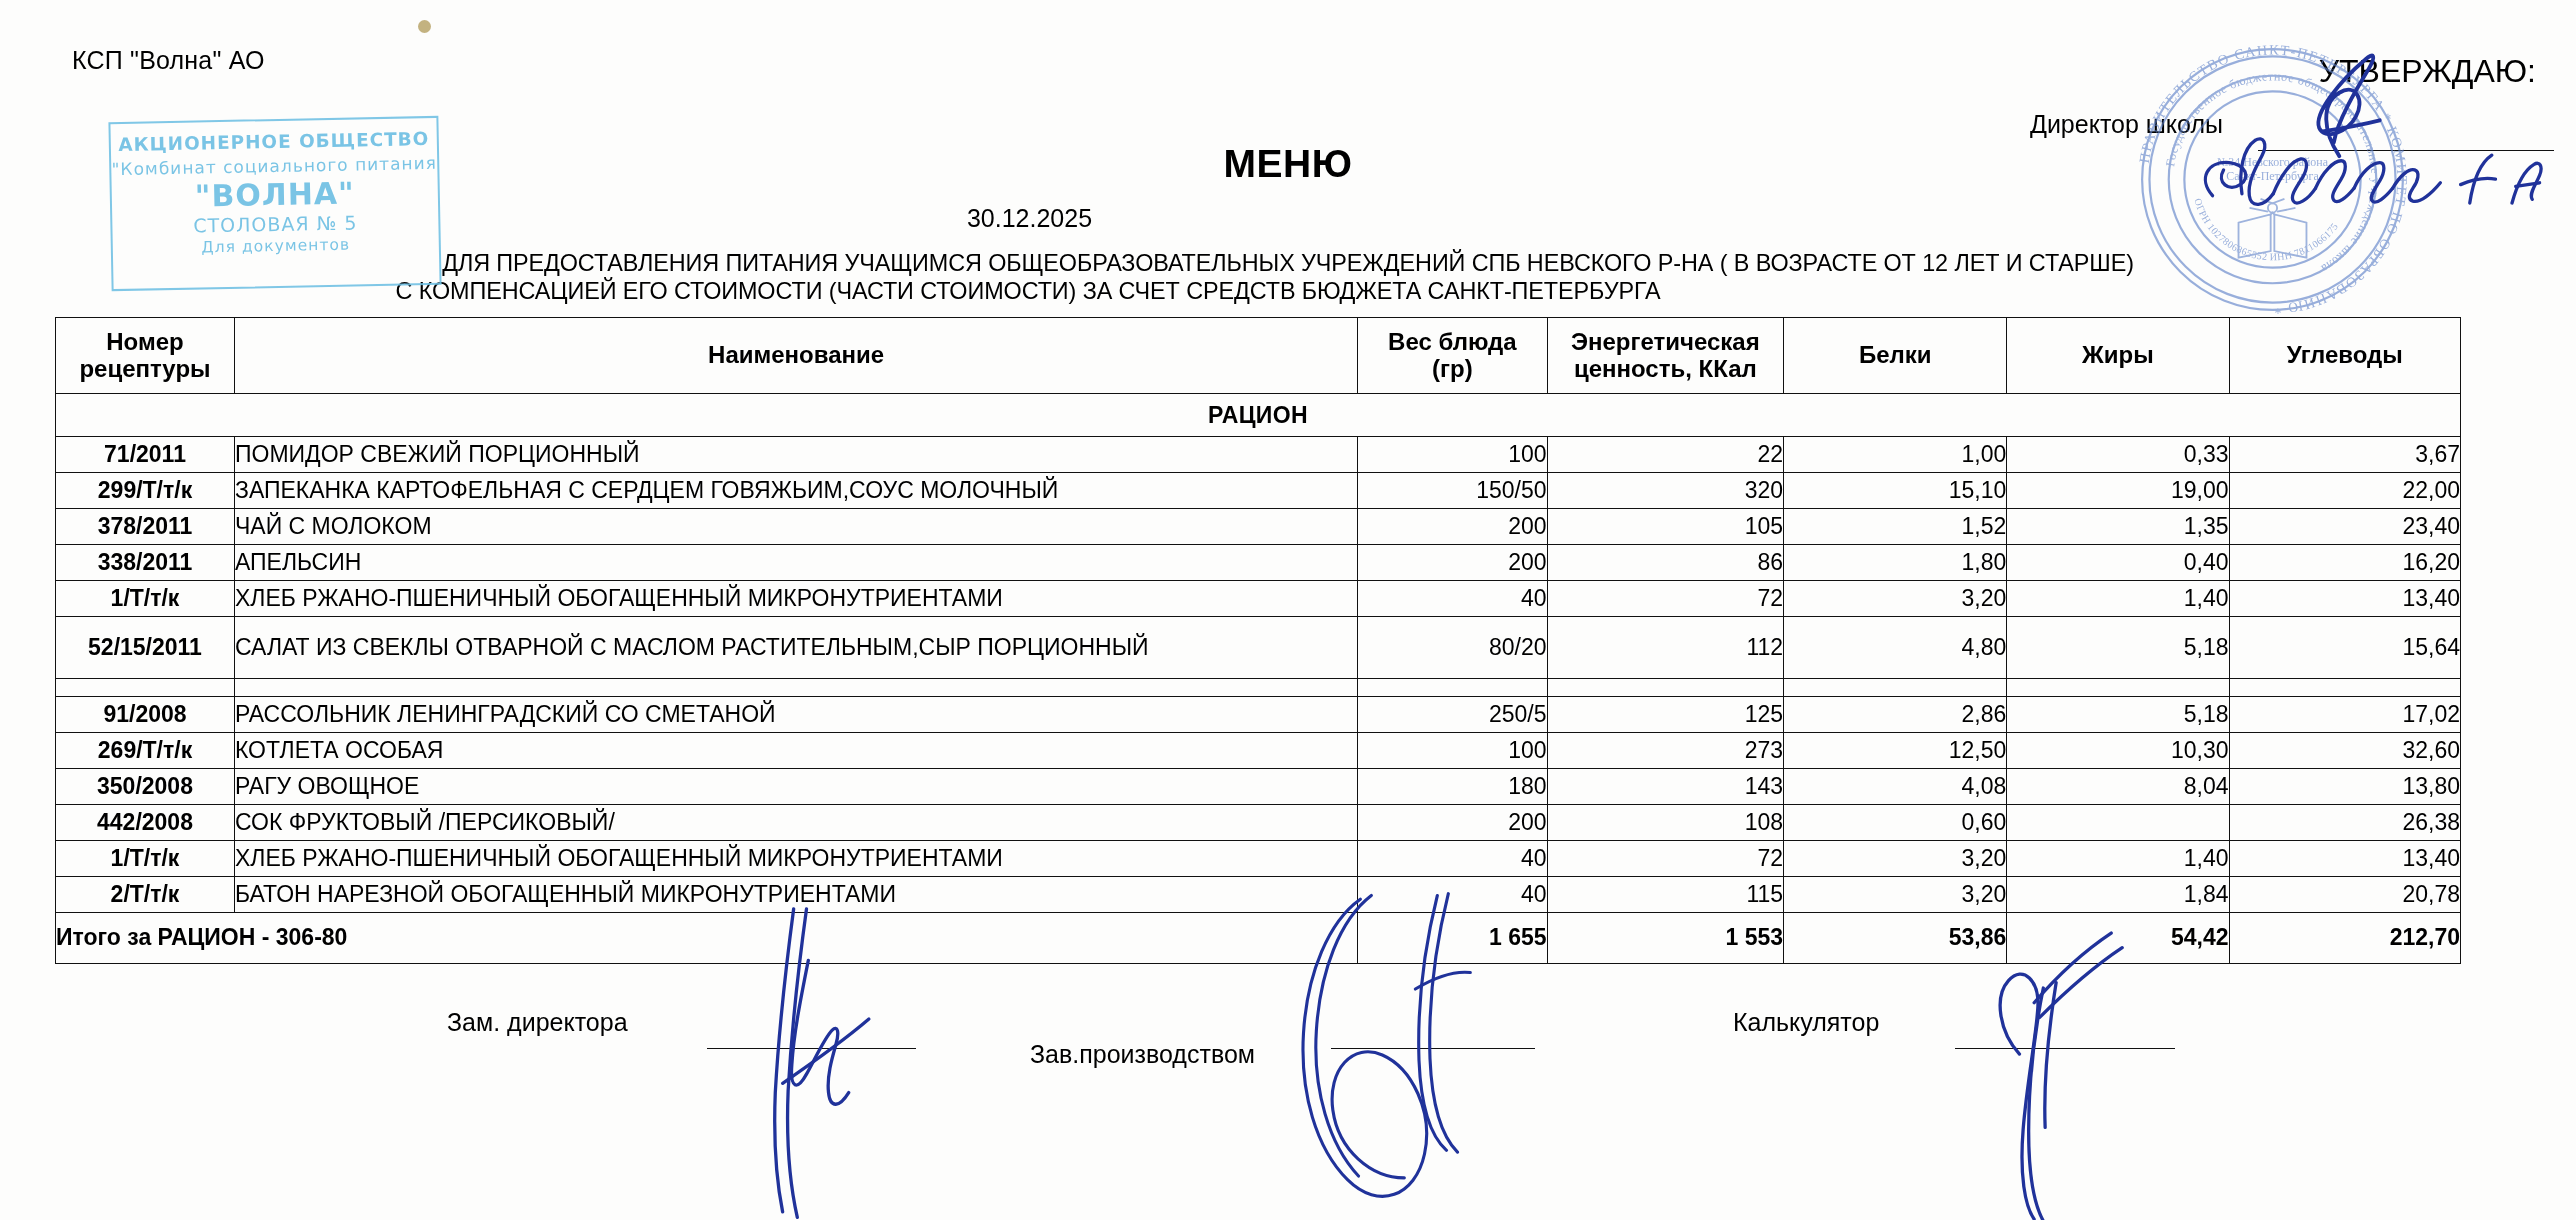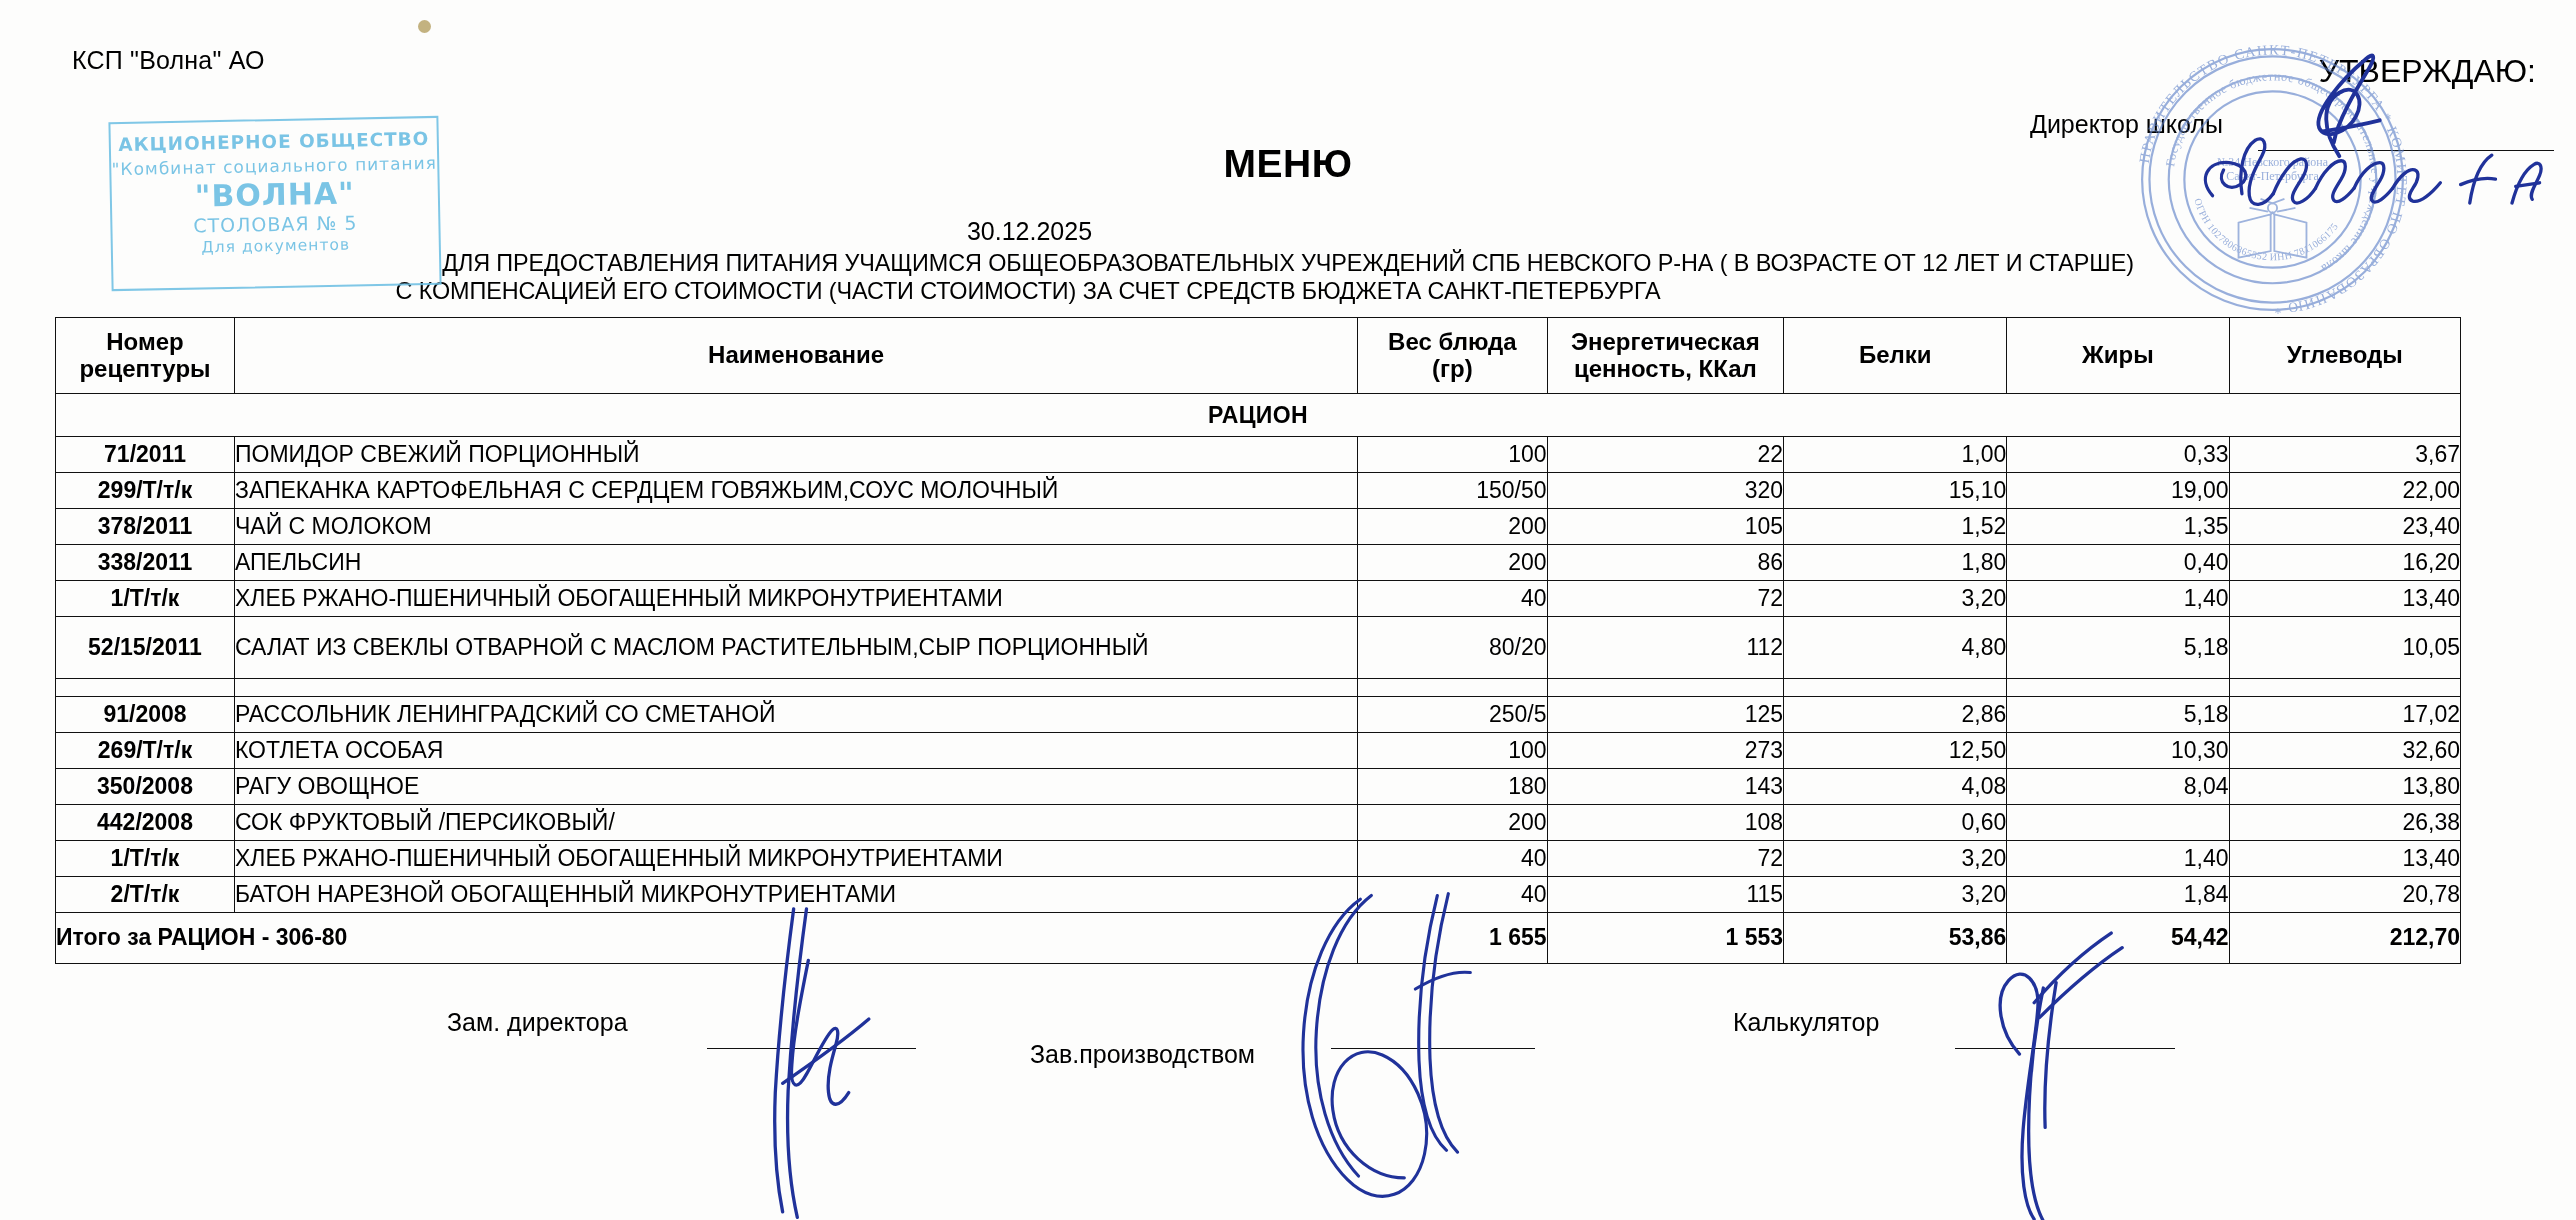--- a/index.html
+++ b/index.html
@@ -48,21 +48,20 @@
     font-weight: bold;
     letter-spacing: 0.5px;
   }
   .doc-date {
     position: absolute;
     left: 0;
     top: 204px;
     width: 2059px;
     text-align: center;
     font-size: 25px;
-    margin-top: 13px;
   }
   .doc-sub1 {
     position: absolute;
     left: 0;
     top: 250px;
     width: 2576px;
     text-align: center;
     font-size: 23.4px;
     letter-spacing: -0.1px;
   }
@@ -381,21 +380,21 @@
           <td class="c-num">1,40</td>
           <td class="c-num">13,40</td>
         </tr>
         <tr class="tall">
           <td class="c-recipe">52/15/2011</td>
           <td class="c-name">САЛАТ ИЗ СВЕКЛЫ ОТВАРНОЙ С МАСЛОМ РАСТИТЕЛЬНЫМ,СЫР ПОРЦИОННЫЙ</td>
           <td class="c-num">80/20</td>
           <td class="c-num">112</td>
           <td class="c-num">4,80</td>
           <td class="c-num">5,18</td>
-          <td class="c-num">10,05</td>
+          <td class="c-num">15,64</td>
         </tr>
         <tr class="gap">
           <td class="c-sep"></td>
           <td class="c-sep"></td>
           <td class="c-sep"></td>
           <td class="c-sep"></td>
           <td class="c-sep"></td>
           <td class="c-sep"></td>
           <td class="c-sep"></td>
         </tr>

